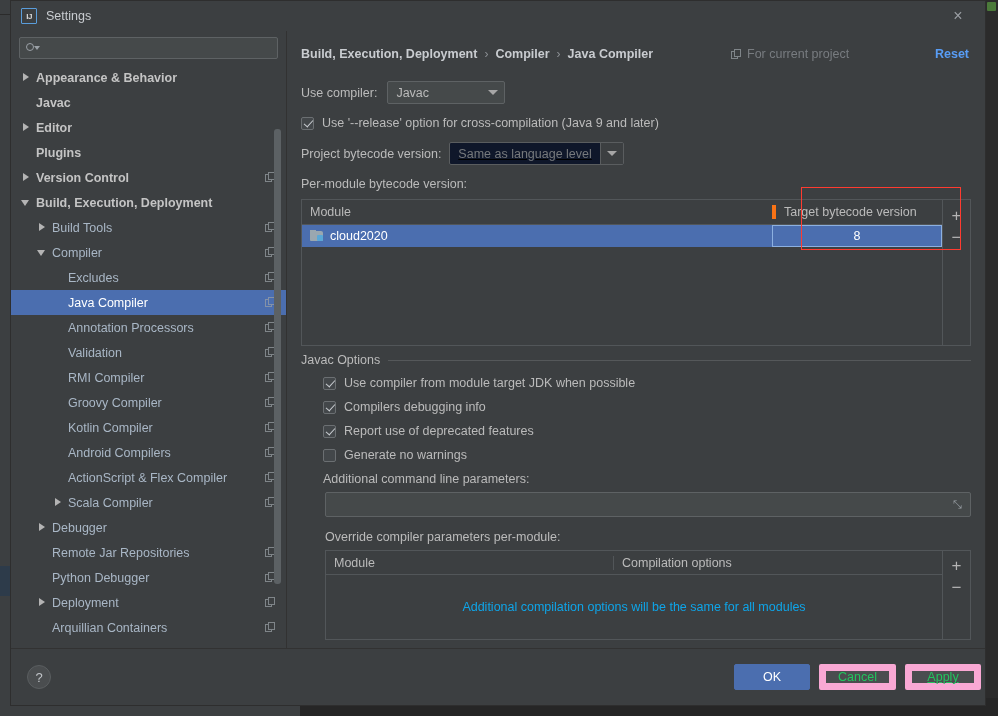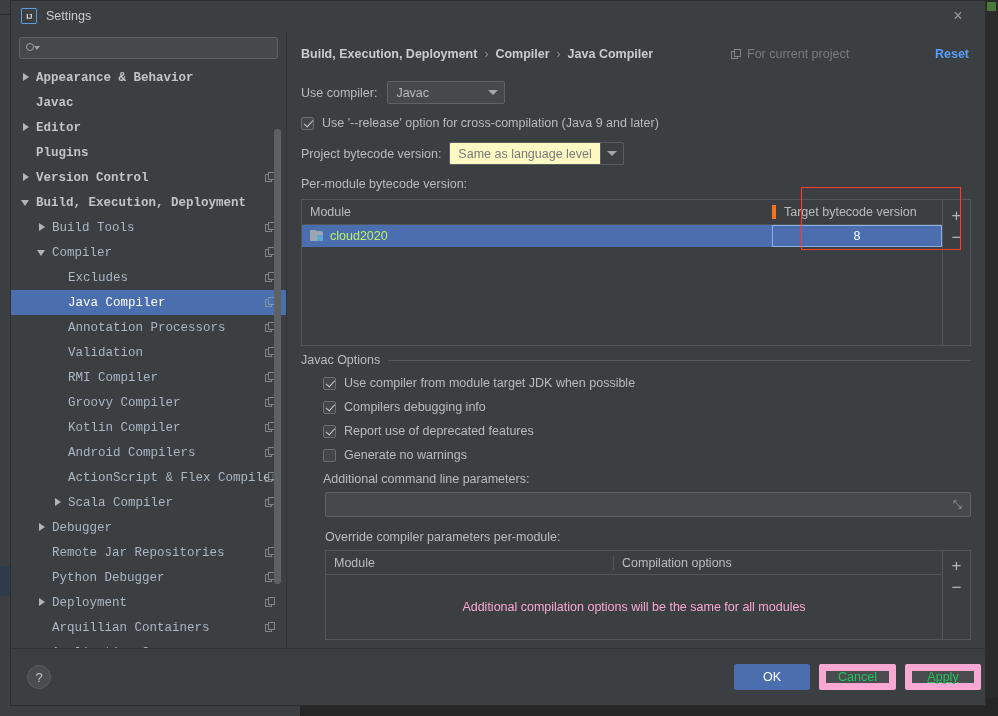--- a/index.html
+++ b/index.html
@@ -181,21 +181,20 @@
   .tree-row {
     height: 25px;
     display: flex;
     align-items: center;
     position: relative;
     padding-right: 10px;
     color: #a9b7c6;
     font-size: 12.5px;
     white-space: nowrap;
     cursor: default;
-    font-family: Liberation Mono, monospace;
   }
   .tree-row.selected {
     background: #4b6eaf;
     color: #ffffff;
   }
   .tree-row.bold { font-weight: bold; color: #bbbbbb; }
   .tree-row.bold.l0 { color: #c4c4c4; }
   .arrow {
     width: 11px; height: 11px;
     flex: 0 0 11px;
@@ -330,21 +329,21 @@
     width: 22px; height: 100%;
     display: flex; align-items: center; justify-content: center;
   }
   .combo .caret::after {
     content: "";
     width: 0; height: 0;
     border-left: 5px solid transparent;
     border-right: 5px solid transparent;
     border-top: 5px solid #a6a6a6;
   }
-  .combo.disabled { background: #fef9c3; border-color: #5a5d5f; }
+  .combo.disabled { background: #0f172a; border-color: #5a5d5f; text-decoration: underline; }
   .combo.disabled .val { color: #76797c; }
   .combo.disabled .caret {
     border-left: 1px solid #5a5d5f;
     background: #3c3f41;
   }
   .combo.w-proj { min-width: 160px; margin-left: 8px; }
 
   
   .cbrow {
     display: flex;
@@ -409,21 +408,21 @@
     border-left: 4px solid #f97316;
     text-align: left;
   }
   .tbody { flex: 1 1 auto; position: relative; }
   .trow {
     display: flex;
     height: 22px;
     align-items: center;
     background: #4b6eaf;
   }
-  .td { font-size: 12.5px; color: #bef264; box-sizing: border-box; }
+  .td { font-size: 12.5px; color: #ffffff; box-sizing: border-box; }
   .td.col-module {
     flex: 1 1 auto;
     display: flex; align-items: center;
     padding-left: 8px;
   }
   .mod-icon {
     width: 14px; height: 12px;
     position: relative;
     margin-right: 6px;
     flex: 0 0 14px;
@@ -558,21 +557,21 @@
     display: flex; height: 23px; align-items: center;
     border-bottom: 1px solid #525659;
   }
   .t2h { color: #bbbbbb; font-size: 12.5px; padding: 0 8px; box-sizing: border-box; }
   .t2h.c1 { flex: 0 0 288px; border-right: 1px solid #525659; }
   .t2h.c2 { flex: 1 1 auto; }
   .t2body {
     flex: 1 1 auto;
     display: flex; align-items: center; justify-content: center;
   }
-  .t2empty { color: #f9a8d4; font-size: 12.5px; }
+  .t2empty { color: #0ea5e9; font-size: 12.5px; }
   .tbl2-side {
     flex: 0 0 28px;
     border: 1px solid #525659;
     border-left: none;
     background: #3c3f41;
     height: 90px;
     box-sizing: border-box;
     display: flex;
     flex-direction: column;
     align-items: center;

